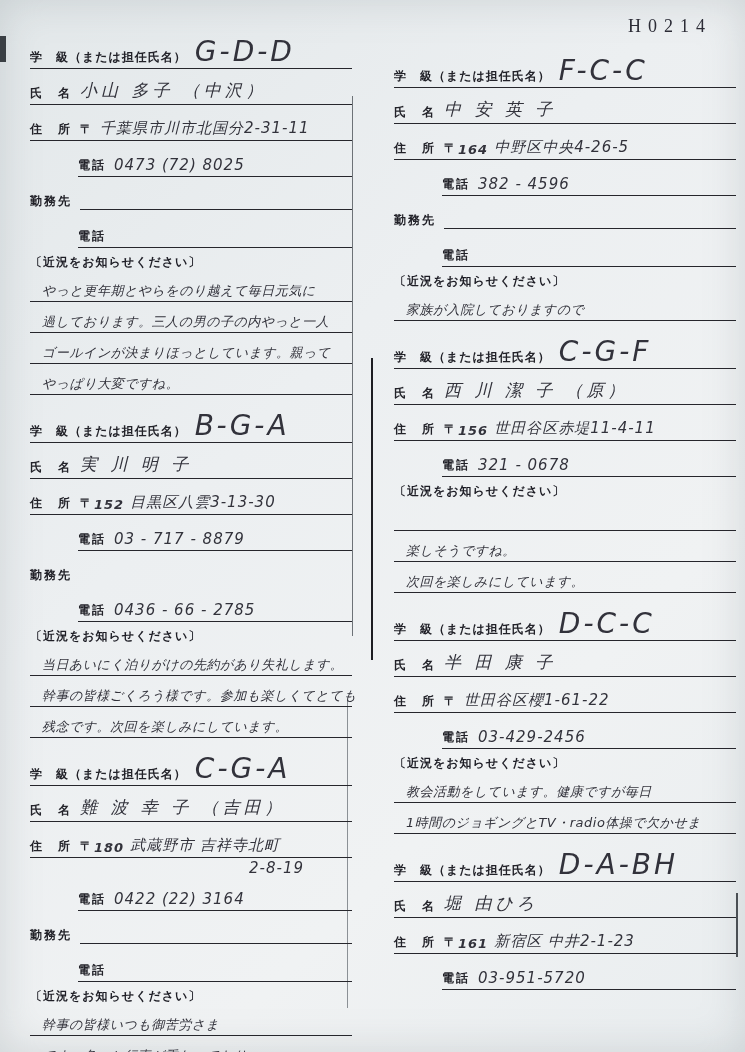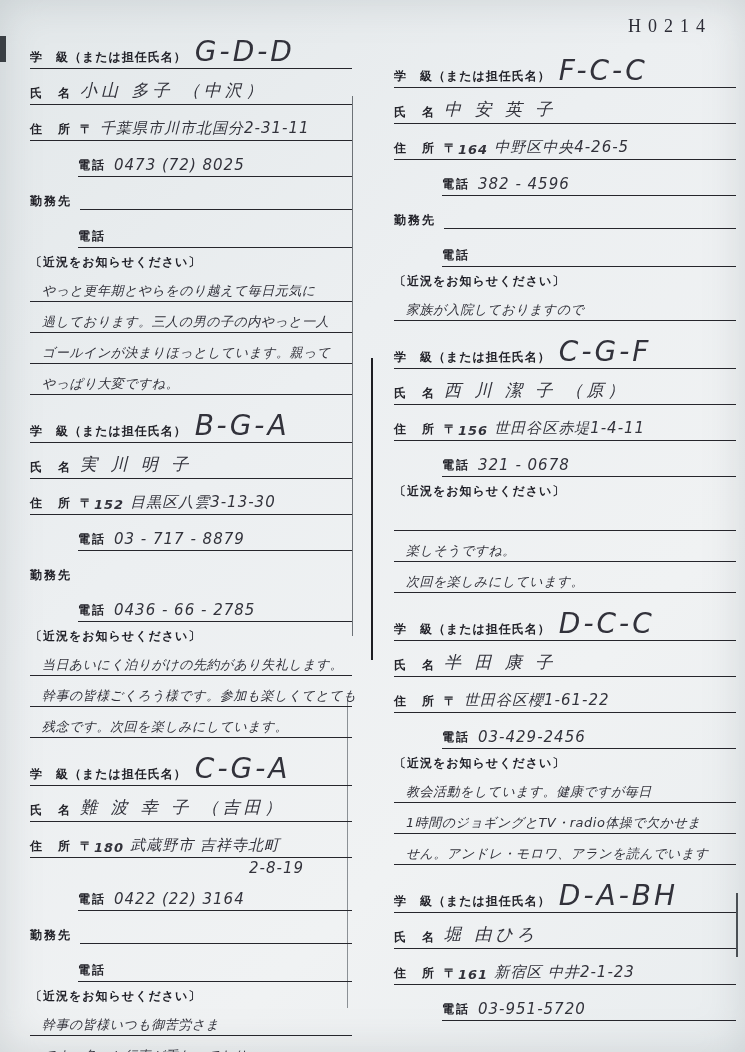--- a/index.html
+++ b/index.html
@@ -234,21 +234,21 @@
         <span class="hw big">C-G-F</span>
       </div>
       <div class="frow">
         <span class="flabel">氏　名</span>
         <span class="hw name">西 川 潔 子 （原）</span>
       </div>
       <div class="frow">
         <span class="flabel">住　所</span>
         <span class="flabel postal">〒</span>
         <span class="hw postal-no">156</span>
-        <span class="hw">世田谷区赤堤1-4-11</span>
+        <span class="hw">世田谷区赤堤11-4-11</span>
       </div>
       <div class="frow indent">
         <span class="flabel">電話</span>
         <span class="hw">321 - 0678</span>
       </div>
       <div class="news-header">〔近況をお知らせください〕</div>
       <div class="news-line">
           <span class="hw"></span>
         </div>
       <div class="news-line">
@@ -278,23 +278,20 @@
         <span class="flabel">電話</span>
         <span class="hw">03-429-2456</span>
       </div>
       <div class="news-header">〔近況をお知らせください〕</div>
       <div class="news-line">
           <span class="hw">教会活動をしています。健康ですが毎日</span>
         </div>
       <div class="news-line">
           <span class="hw">1時間のジョギングとTV・radio体操で欠かせま</span>
         </div>
-      <div class="news-line">
-          <span class="hw">せん。アンドレ・モロワ、アランを読んでいます</span>
-        </div>
     </section>
 
     <section class="entry">
       <div class="frow class-row">
         <span class="flabel">学　級（または担任氏名）</span>
         <span class="hw big">D-A-BH</span>
       </div>
       <div class="frow">
         <span class="flabel">氏　名</span>
         <span class="hw name">堀 由ひろ</span>

